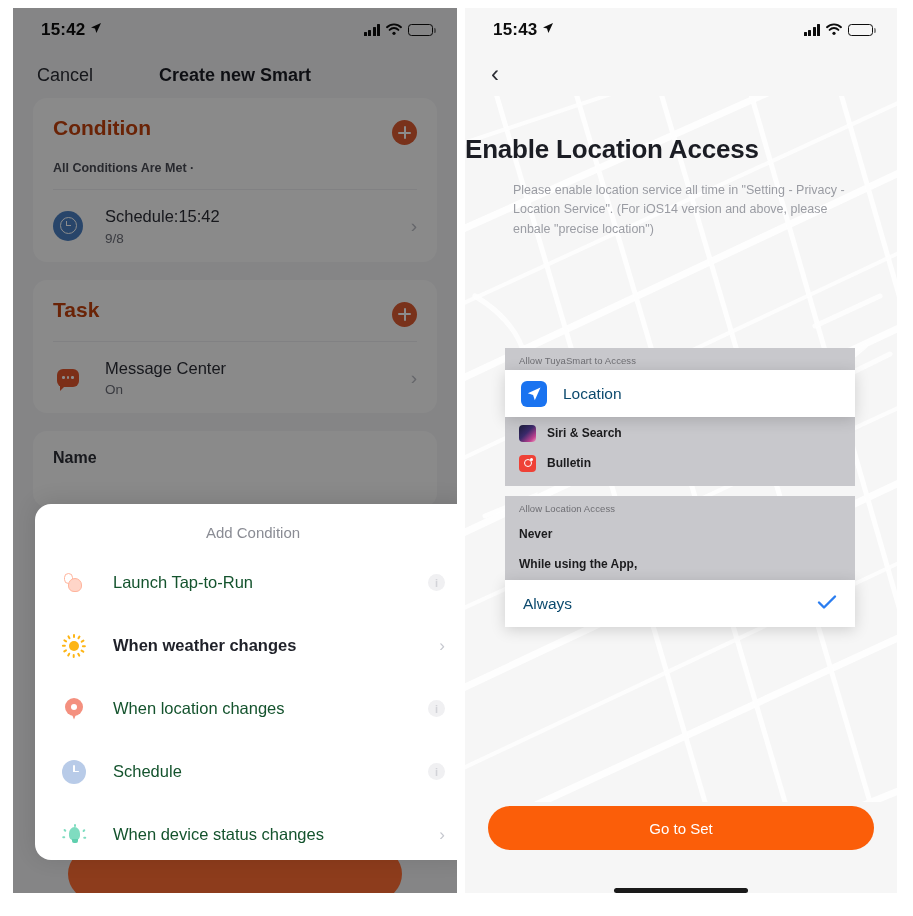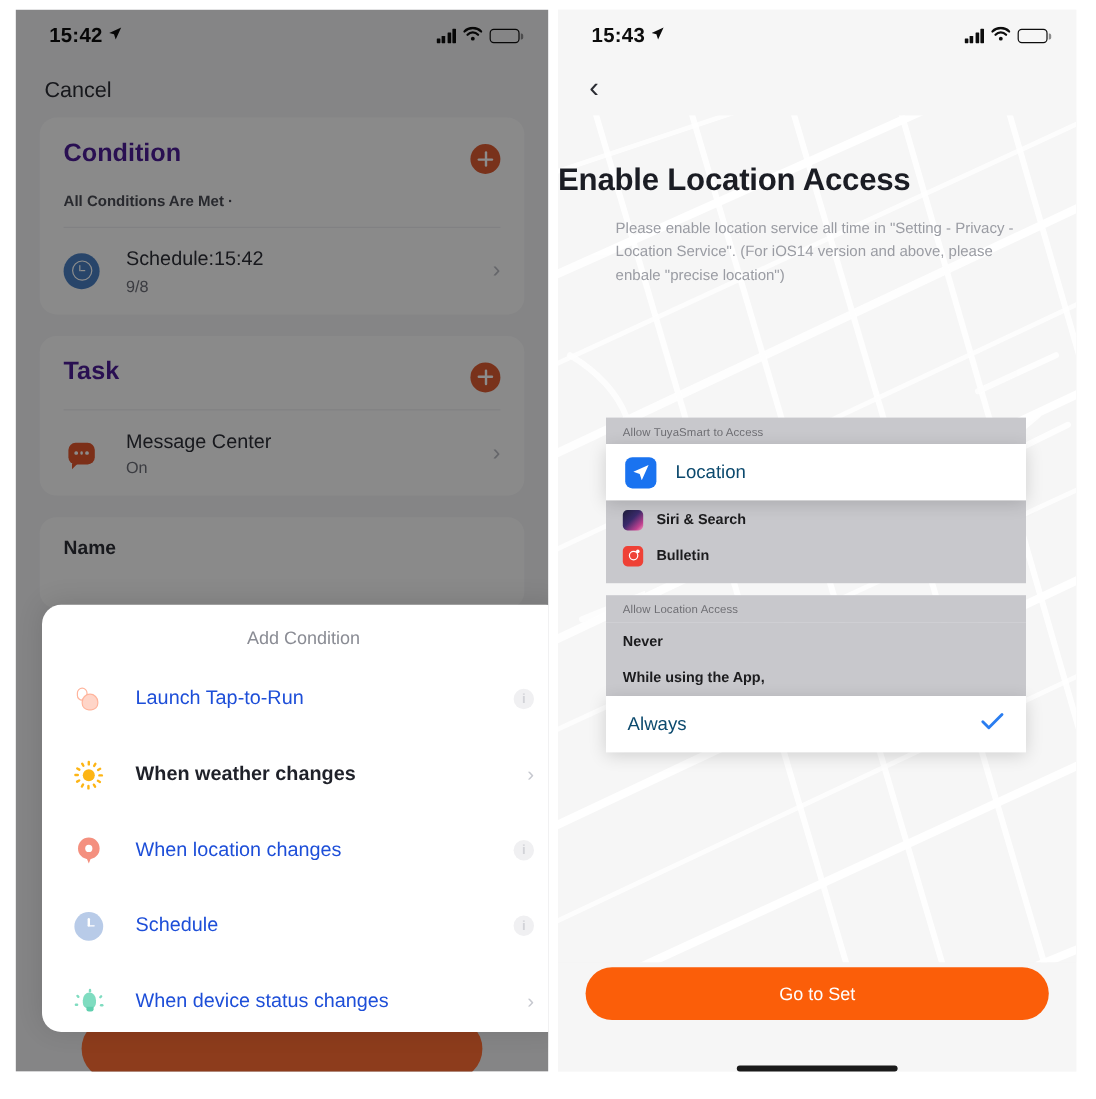--- a/index.html
+++ b/index.html
@@ -38,21 +38,21 @@
   .navbar{position:relative;height:46px;display:flex;align-items:center;padding:0 24px;}
   .nav-cancel{font-size:18px;color:#2a2c33;}
   .nav-title{font-size:18px;font-weight:bold;color:#1b1d24;position:absolute;
     left:0;right:0;text-align:center;pointer-events:none;}
 
   
   .scroll{padding:0 20px;}
   .card{background:#fbfbfc;border-radius:14px;margin-bottom:18px;overflow:hidden;}
   .card-head{display:flex;align-items:flex-start;padding:18px 20px 14px 20px;}
   .card-head .txt{flex:1;}
-  .card-title{font-size:21px;font-weight:bold;color:#4c1d95;line-height:1.15;}
+  .card-title{font-size:21px;font-weight:bold;color:#c2410c;line-height:1.15;}
   .card-sub{font-size:12.5px;color:#4a4c54;margin-top:21px;font-weight:bold;}
   .plus{width:25px;height:25px;border-radius:50%;background:#dd5c32;position:relative;
     flex:0 0 auto;margin-top:4px;}
   .plus:before,.plus:after{content:"";position:absolute;background:#fff;border-radius:1px;}
   .plus:before{left:6px;right:6px;top:11.5px;height:2.2px;}
   .plus:after{top:6px;bottom:6px;left:11.5px;width:2.2px;}
 
   .divider{height:1px;background:#ececee;margin:0 20px;}
 
   .row{display:flex;align-items:center;padding:16px 20px;min-height:54px;box-sizing:border-box;justify-content:center;}
@@ -81,21 +81,21 @@
     background:#8d3c1c;border-radius:26px;z-index:6;}
 
   
   #sheet{position:absolute;left:22px;top:496px;width:436px;height:356px;background:#fff;
     border-radius:16px;z-index:8;overflow:hidden;
     box-shadow:0 -2px 22px rgba(0,0,0,.12);}
   .sheet-title{text-align:center;font-size:15px;color:#8a8c94;padding:20px 0 10px 0;}
   .sheet-row{display:flex;align-items:center;height:63px;padding:0 26px;box-sizing:border-box;}
   .sheet-row .sico{width:26px;height:26px;flex:0 0 auto;margin-right:26px;
     display:flex;align-items:center;justify-content:center;position:relative;}
-  .sheet-row .slabel{flex:1;font-size:16.5px;color:#1d4ed8;}
+  .sheet-row .slabel{flex:1;font-size:16.5px;color:#14532d;}
   .sheet-row.active .slabel{color:#1f2129;font-weight:bold;}
   .info-i{width:17px;height:17px;border-radius:50%;background:#f0f0f2;color:#d2d3d8;
     font-size:11px;font-weight:bold;display:flex;align-items:center;justify-content:center;}
   .sheet-chev{color:#c6c8cf;font-size:17px;font-weight:300;}
 
   
   .ic-hand{width:22px;height:22px;position:relative;}
   .ic-hand .palm{position:absolute;left:5px;top:6px;width:14px;height:14px;
     background:#ffd5c8;border-radius:7px 7px 6px 6px;border:1.6px solid #ffb49c;box-sizing:border-box;}
   .ic-hand .fing{position:absolute;left:1px;top:1px;width:9px;height:11px;
@@ -202,20 +202,21 @@
             <path d="M3.6 6.9 A6.2 6.2 0 0 1 12.4 6.9" stroke="#0d0d0d" stroke-width="1.9" fill="none" stroke-linecap="round"></path>
             <circle cx="8" cy="10.3" r="1.6" fill="#0d0d0d"></circle>
           </svg>
         </span>
         <span class="batt"><span class="fill"></span></span>
       </div>
     </div>
 
     <div class="navbar">
       <span class="nav-cancel">Cancel</span>
+      <span class="nav-title">Create new Smart</span>
     </div>
 
     <div class="scroll">
 
       <div class="card">
         <div class="card-head">
           <div class="txt">
             <div class="card-title">Condition</div>
             <div class="card-sub">All Conditions Are Met  ·</div>
           </div>

